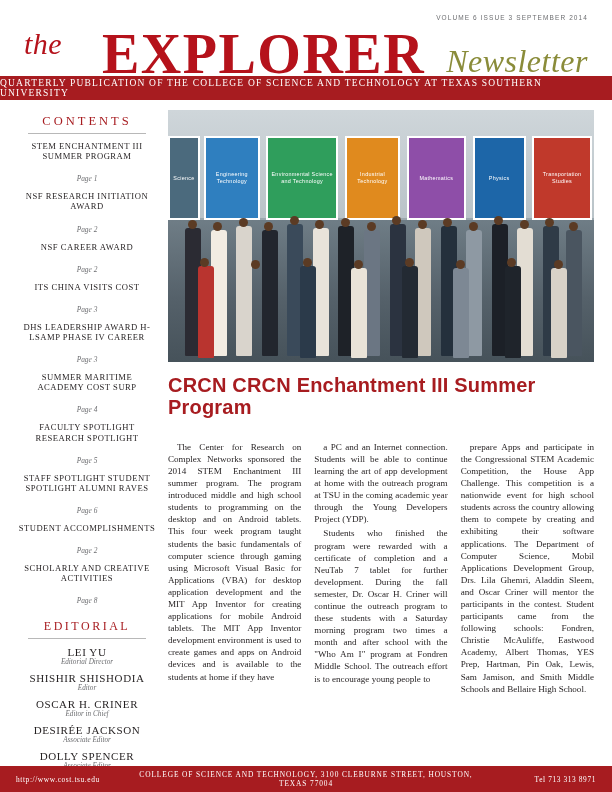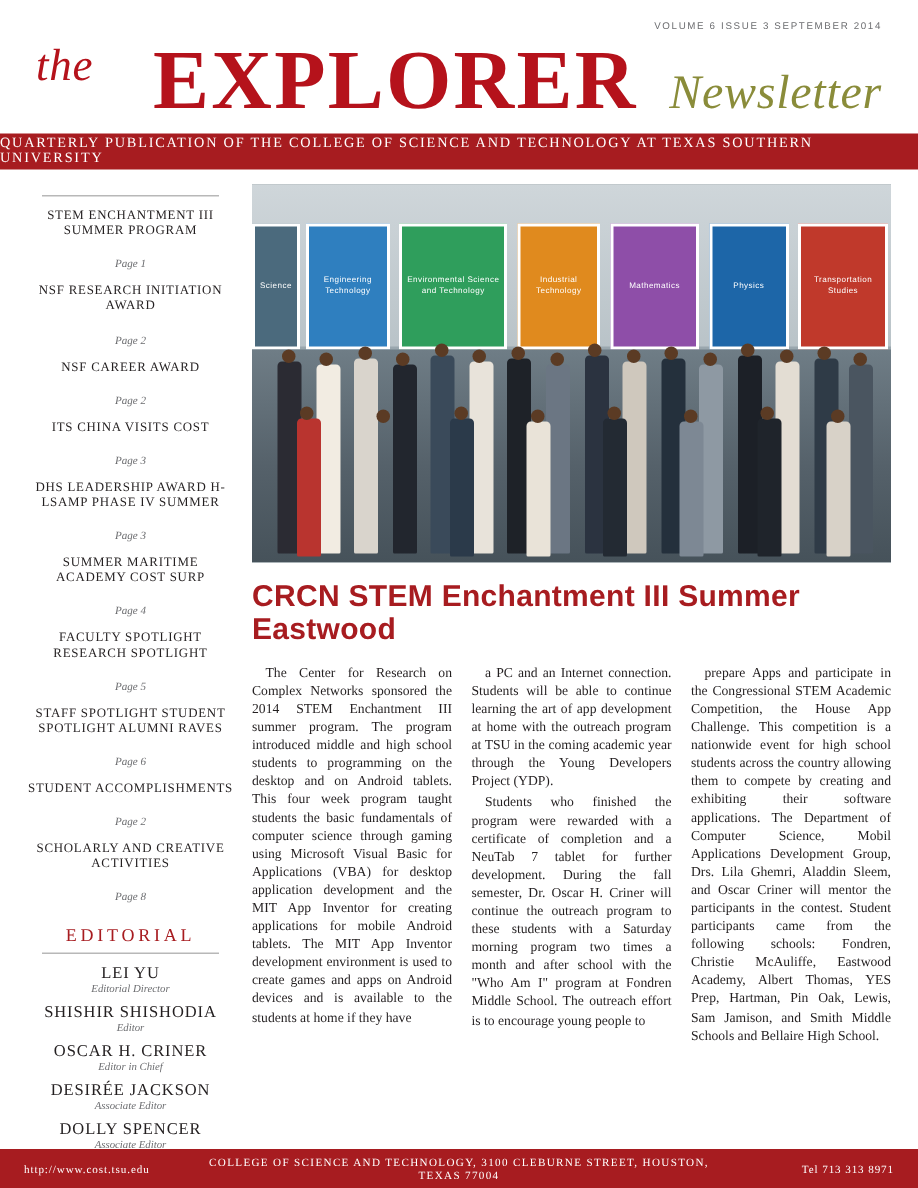--- a/index.html
+++ b/index.html
@@ -18,21 +18,21 @@
     position: relative;
     width: 612px;
     height: 792px;
     background: #ffffff;
   }
 
   
   .masthead {
     position: relative;
     padding: 10px 22px 0 22px;
-    height: 89px;
+    height: 76px;
   }
   .issue-line {
     text-align: right;
     font-family: "Liberation Sans", sans-serif;
     font-size: 6.5px;
     letter-spacing: 1.1px;
     color: #6d6e71;
     padding-right: 2px;
     padding-top: 4px;
   }
@@ -226,21 +226,21 @@
     gap: 13px;
   }
   .col {
     flex: 1 1 0;
     font-family: "Liberation Serif", serif;
     font-size: 9.1px;
     line-height: 1.33;
     text-align: justify;
     color: #231f20;
   }
-  .col p { margin: 0 0 0 0; text-indent: 9px; }
+  .col p { margin: 12px 0 0 0; text-indent: 9px; }
   .col p + p { margin-top: 2px; }
 
   
   .footer {
     position: absolute;
     left: 0; right: 0; bottom: 0;
     height: 26px;
     background: #a71c20;
     color: #ffffff;
     display: flex;
@@ -268,40 +268,41 @@
     </div>
   </div>
 
   <div class="red-banner">
     <span>QUARTERLY PUBLICATION OF THE COLLEGE OF SCIENCE AND TECHNOLOGY AT TEXAS SOUTHERN UNIVERSITY</span>
   </div>
 
   <div class="content">
 
     <div class="sidebar">
+      <h2>CONTENTS</h2>
       <hr class="rule">
 
       <div class="toc-item">
         <div class="toc-title">STEM ENCHANTMENT III SUMMER PROGRAM</div>
         <div class="toc-page">Page 1</div>
       </div>
       <div class="toc-item">
         <div class="toc-title">NSF RESEARCH INITIATION AWARD</div>
         <div class="toc-page">Page 2</div>
       </div>
       <div class="toc-item">
         <div class="toc-title">NSF CAREER AWARD</div>
         <div class="toc-page">Page 2</div>
       </div>
       <div class="toc-item">
         <div class="toc-title">ITS CHINA VISITS COST</div>
         <div class="toc-page">Page 3</div>
       </div>
       <div class="toc-item">
-        <div class="toc-title">DHS LEADERSHIP AWARD H-LSAMP PHASE IV SUMMER</div>
+        <div class="toc-title">DHS LEADERSHIP AWARD H-LSAMP PHASE IV CAREER</div>
         <div class="toc-page">Page 3</div>
       </div>
       <div class="toc-item">
         <div class="toc-title">SUMMER MARITIME ACADEMY COST SURP</div>
         <div class="toc-page">Page 4</div>
       </div>
       <div class="toc-item">
         <div class="toc-title">FACULTY SPOTLIGHT RESEARCH SPOTLIGHT</div>
         <div class="toc-page">Page 5</div>
       </div>
@@ -424,21 +425,21 @@
           <div class="head" style="left:55.6%;top:148px;"></div>
           <div class="person" style="left:67%;top:158px;height:90px;background:#7d8894;"></div>
           <div class="head" style="left:67.6%;top:150px;"></div>
           <div class="person" style="left:79%;top:156px;height:92px;background:#1f242b;"></div>
           <div class="head" style="left:79.6%;top:148px;"></div>
           <div class="person" style="left:90%;top:158px;height:90px;background:#d8d2c8;"></div>
           <div class="head" style="left:90.6%;top:150px;"></div>
         </div>
       </div>
 
-      <h1 class="article-title">CRCN STEM Enchantment III Summer Eastwood</h1>
+      <h1 class="article-title">CRCN CRCN Enchantment III Summer Program</h1>
 
       <div class="cols">
         <div class="col">
           <p>The Center for Research on Complex Networks sponsored the 2014 STEM Enchantment III summer program. The program introduced middle and high school students to programming on the desktop and on Android tablets. This four week program taught students the basic fundamentals of computer science through gaming using Microsoft Visual Basic for Applications (VBA) for desktop application development and the MIT App Inventor for creating applications for mobile Android tablets. The MIT App Inventor development environment is used to create games and apps on Android devices and is available to the students at home if they have</p>
         </div>
         <div class="col">
           <p>a PC and an Internet connection. Students will be able to continue learning the art of app development at home with the outreach program at TSU in the coming academic year through the Young Developers Project (YDP).</p>
           <p>Students who finished the program were rewarded with a certificate of completion and a NeuTab 7 tablet for further development. During the fall semester, Dr. Oscar H. Criner will continue the outreach program to these students with a Saturday morning program two times a month and after school with the "Who Am I" program at Fondren Middle School. The outreach effort is to encourage young people to</p>
         </div>
         <div class="col">

